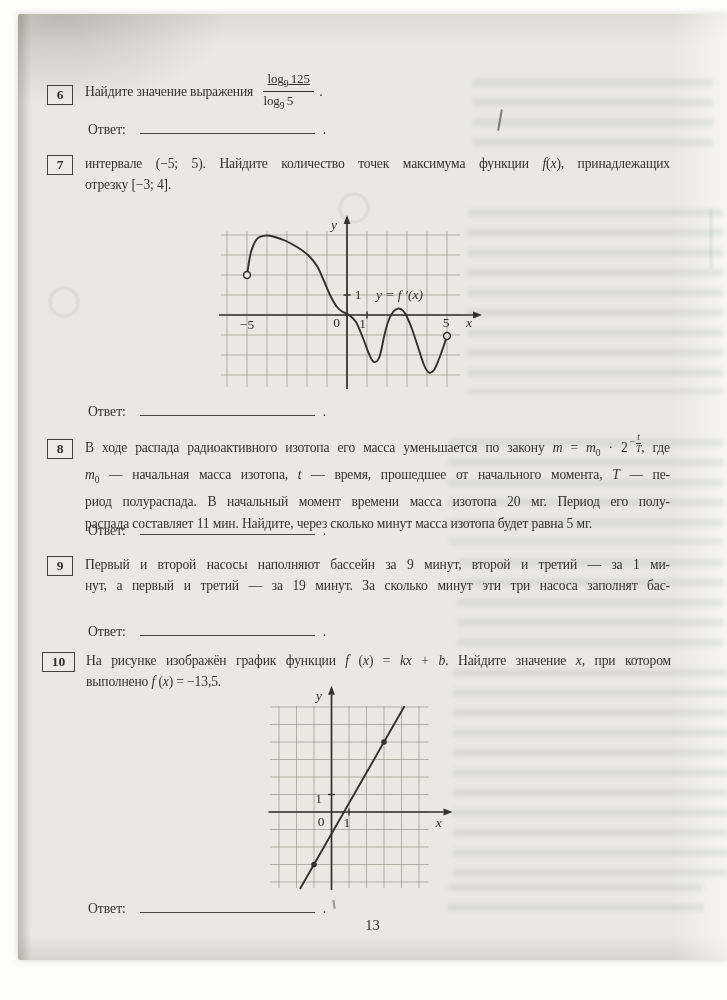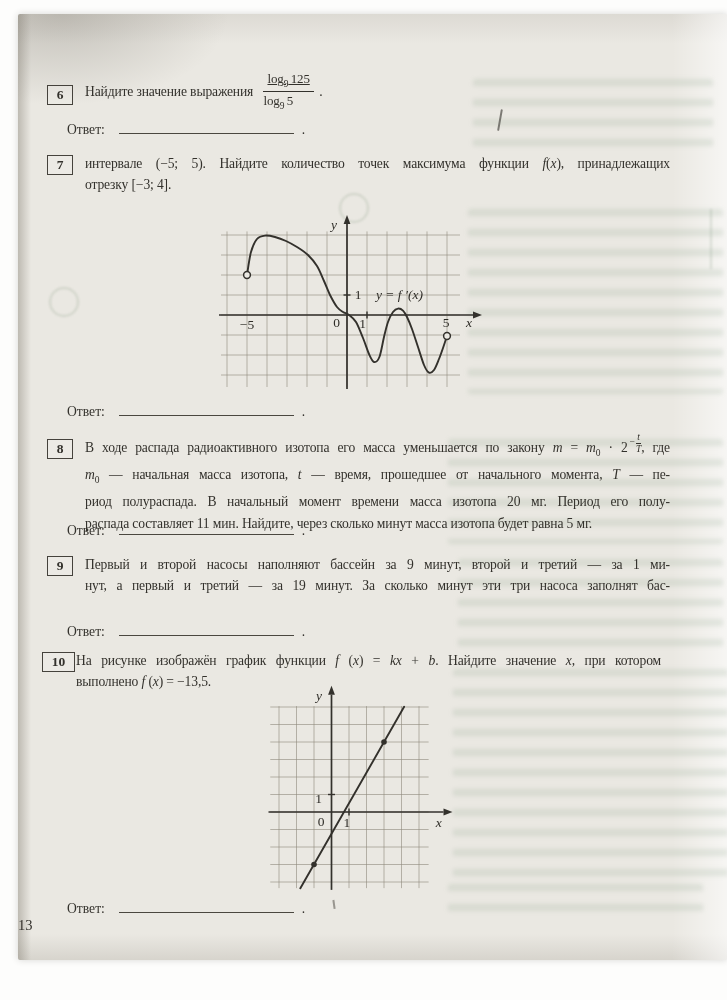--- a/index.html
+++ b/index.html
@@ -28,21 +28,21 @@
   .frac{display:inline-flex;flex-direction:column;text-align:center;vertical-align:middle;
         margin:0 3px 0 7px;line-height:1.25;font-size:13px;position:relative;top:-1px;}
   .frac .nu{border-bottom:1.1px solid #33312c;padding:0 4px 1px;text-decoration:underline;}
   .frac .de{padding-top:1px;}
   sub{font-size:9.5px;}
   
   .sup{display:inline-block;transform:translateY(-7px);font-size:9.5px;margin-left:2px;line-height:1;}
   .sf{display:inline-flex;flex-direction:column;align-items:center;line-height:1.1;vertical-align:middle;margin-left:1px;}
   .sf>span:first-child{border-bottom:.9px solid #33312c;padding:0 1.5px .5px;}
   
-  .answer{position:absolute;left:49px;font-size:13.6px;z-index:2;}
+  .answer{position:absolute;left:70px;font-size:13.6px;z-index:2;}
   .aline{display:inline-block;width:175px;border-bottom:1.1px solid #4a473f;height:13px;margin-left:14px;}
   .adot{margin-left:8px;}
   
   .fig{position:absolute;z-index:2;overflow:visible;}
   .gl{stroke:#8f897c;stroke-width:.75;opacity:.8;}
   .ax{stroke:#33312c;stroke-width:1.7;}
   .ah{fill:#33312c;}
   .tk{stroke:#33312c;stroke-width:1.4;}
   .cv{stroke:#33312c;stroke-width:1.9;fill:none;stroke-linecap:round;}
   .mp{fill:#33312c;}
@@ -52,21 +52,21 @@
   
   .bleed{position:absolute;z-index:1;border-radius:3px;filter:blur(2px);
          background:repeating-linear-gradient(180deg, rgba(122,150,122,.16) 0 7px, rgba(0,0,0,0) 7px 20px);}
   .bleedcircle{position:absolute;z-index:1;border:2px solid rgba(128,152,126,.24);border-radius:50%;filter:blur(1px);}
   .bleedline{position:absolute;z-index:1;background:rgba(128,152,126,.22);filter:blur(1px);}
   
   .mark1{position:absolute;left:481px;top:95px;width:2px;height:22px;background:#4d4b46;opacity:.7;
          transform:rotate(10deg);border-radius:1px;z-index:3;}
   .mark2{position:absolute;left:315px;top:886px;width:1.5px;height:9px;background:#55524b;opacity:.55;
          transform:rotate(-8deg);z-index:3;}
-  .pageno{position:absolute;left:0;top:903px;width:100%;font-size:14.5px;z-index:2;}
+  .pageno{position:absolute;left:0;top:903px;width:100%;text-align:center;font-size:14.5px;z-index:2;}
 </style>
 </head>
 <body>
 
 <div class="stage">
   <div class="page">
 
     <div class="bleed" style="left:455px;top:65px;width:240px;height:70px;"></div>
     <div class="bleed" style="left:450px;top:195px;width:255px;height:185px;"></div>
     <div class="bleed" style="left:430px;top:425px;width:275px;height:105px;"></div>
@@ -171,21 +171,21 @@
       <div class="ptext">
         <div class="pline">Первый и второй насосы наполняют бассейн за 9 минут, второй и третий — за 1 ми-</div>
         <div class="pline">нут, а первый и третий — за 19 минут. За сколько минут эти три насоса заполнят бас-</div>
       </div>
     </section>
     <div class="answer" style="top:608px;">
       <span>Ответ:</span><span class="aline"></span><span class="adot">.</span>
     </div>
 
     <section class="problem" style="top:636px;left:24px;">
-      <div class="pnum" style="width:31px;margin-right:1px;">
+      <div class="pnum" style="width:31px;margin-right:11px;">
         <span>10</span>
       </div>
       <div class="ptext">
         <div class="pline">На рисунке изображён график функции <i>f</i> (<i>x</i>) = <i>kx</i> + <i>b</i>. Найдите значение <i>x</i>, при котором</div>
         <div class="pline last">выполнено <i>f</i> (<i>x</i>) = −13,5.</div>
       </div>
     </section>
 
     <svg id="fig10" class="fig" style="left:247px;top:672px;" width="186" height="207">
         <line x1="13.999999999999996" y1="20.125000000000007" x2="13.999999999999996" y2="202.125" class="gl"></line>

